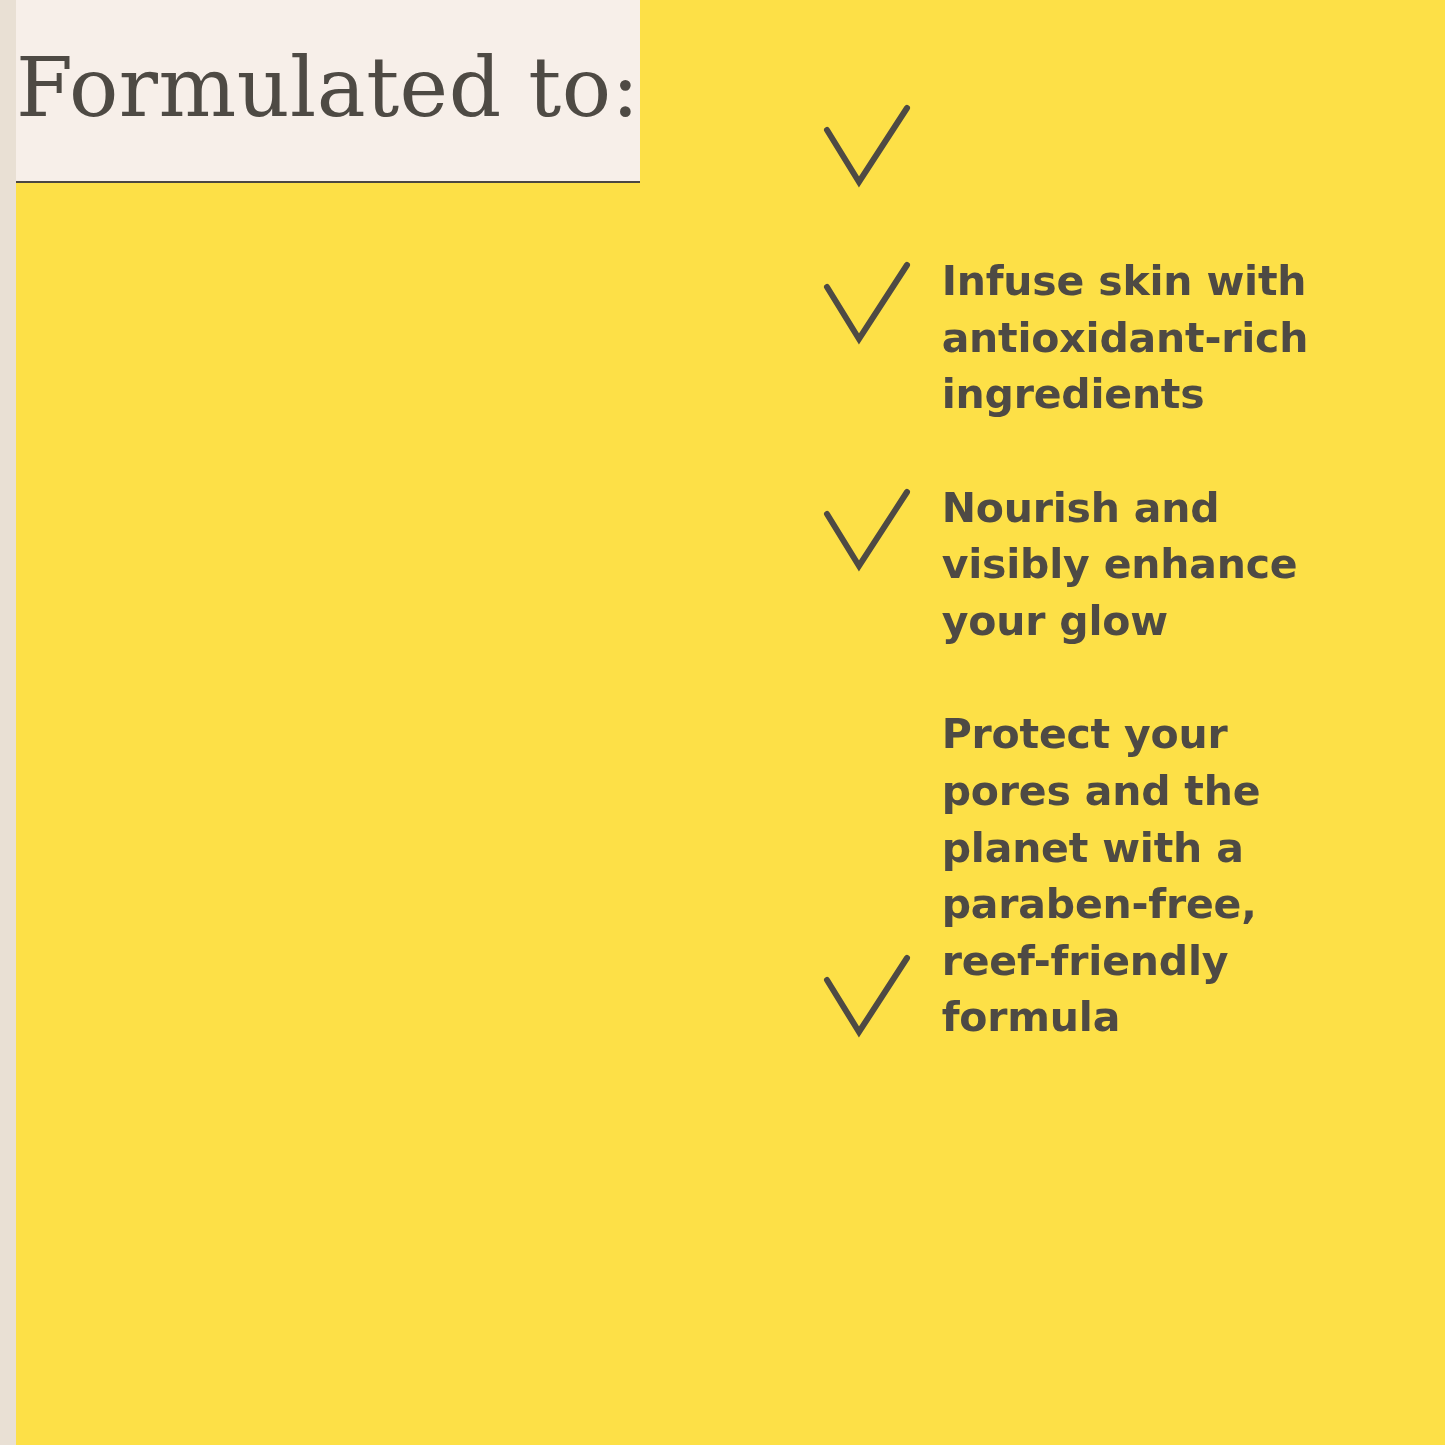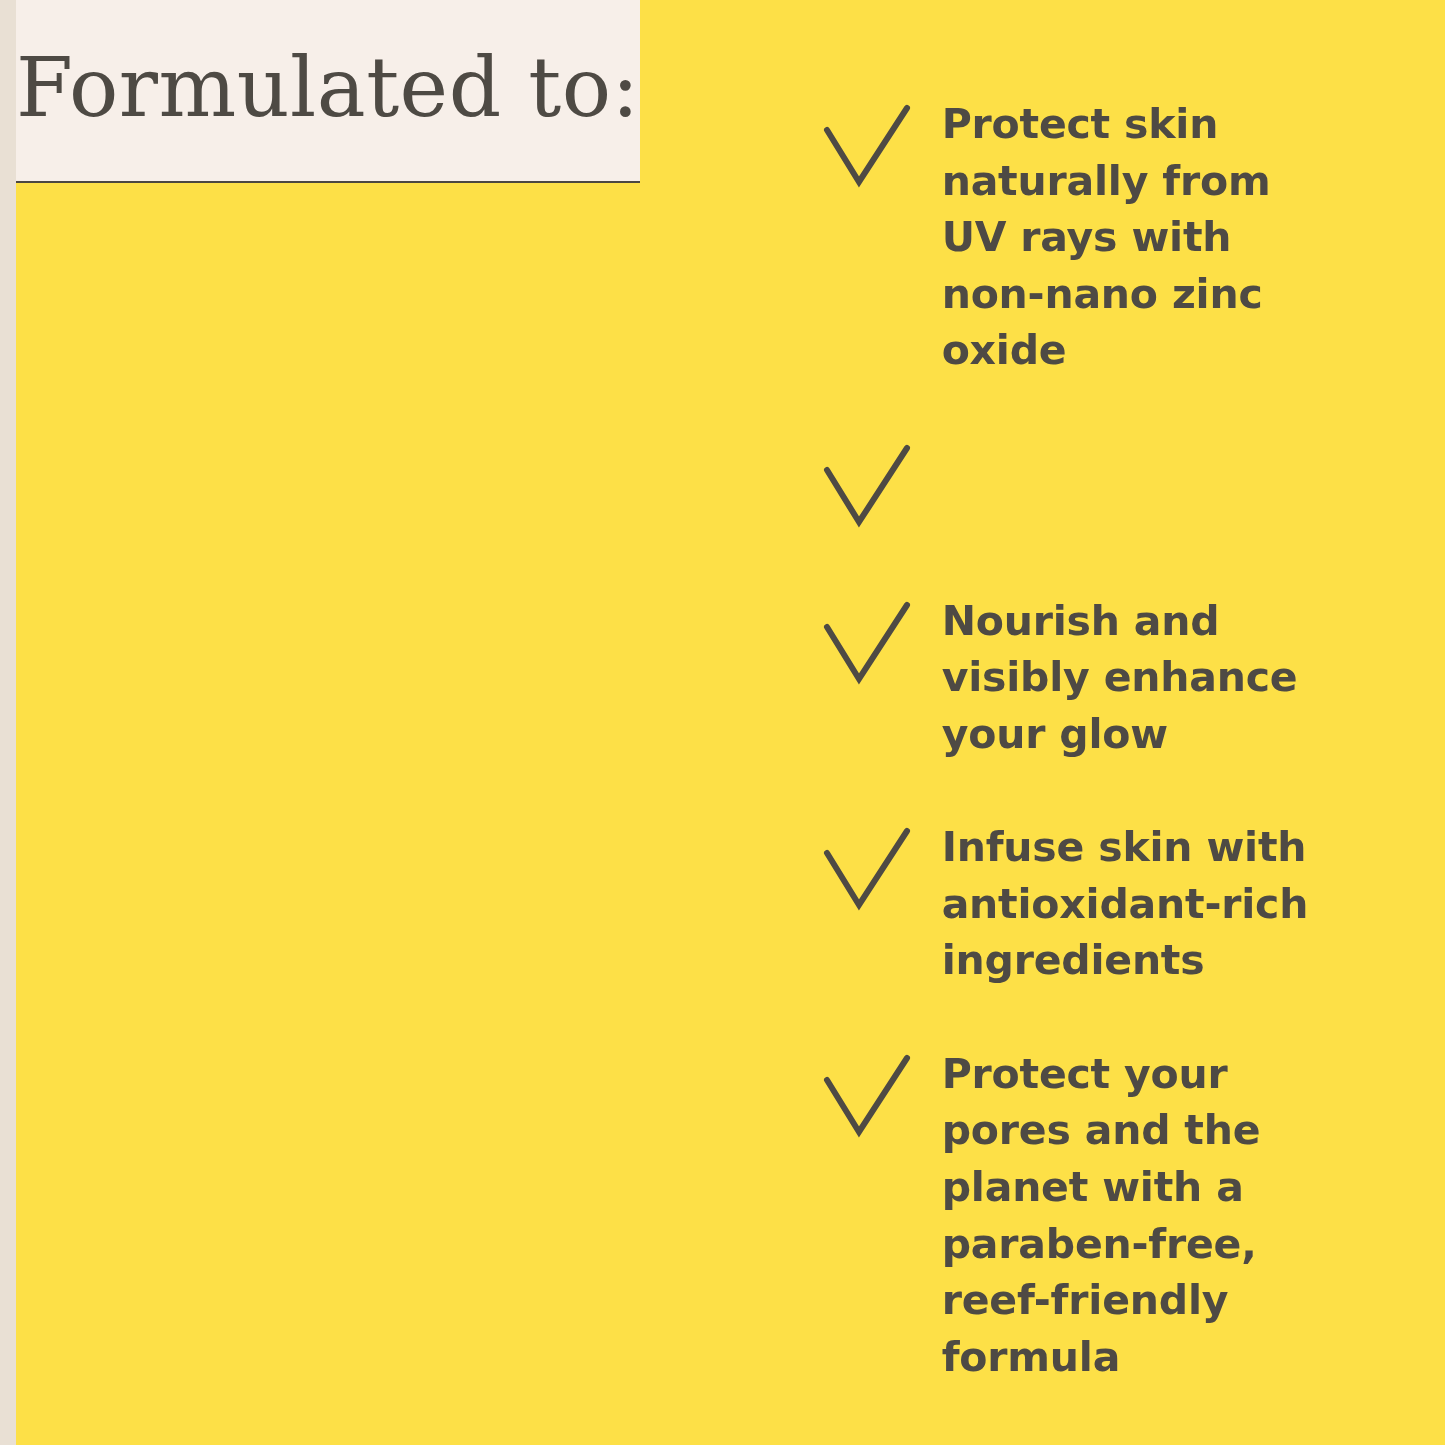--- a/index.html
+++ b/index.html
@@ -49,20 +49,21 @@
     flex-direction: column;
   }
   .item {
     display: flex;
     align-items: flex-start;
     margin-bottom: 57px;
     min-height: 96px;
   }
   .item:last-child {
     margin-bottom: 0;
+    align-items: flex-end;
   }
   .check {
     flex: 0 0 150px;
     width: 150px;
     display: flex;
     justify-content: center;
     align-items: flex-start;
     padding-top: 4px;
   }
   .check svg {
@@ -82,53 +83,45 @@
 <body>
 
 <div class="page">
 
   <div class="header">
     <h1 class="header-title">Formulated to:</h1>
   </div>
 
   <div class="list">
 
-    <div class="item">
-      <span class="check">
-        <svg width="96" height="96" viewBox="0 0 96 96">
-          <path d="M8 30 L40 82 L88 8" fill="none" stroke="#4e4a44" stroke-width="6" stroke-linecap="round" stroke-linejoin="miter"></path>
-        </svg>
-      </span>
-      <span class="item-text">Protect skin naturally from UV rays with non-nano zinc oxide</span>
-    </div>
 
     <div class="item">
       <span class="check">
         <svg width="96" height="96" viewBox="0 0 96 96">
           <path d="M8 30 L40 82 L88 8" fill="none" stroke="#4e4a44" stroke-width="6" stroke-linecap="round" stroke-linejoin="miter"></path>
         </svg>
       </span>
     </div>
 
     <div class="item">
       <span class="check">
         <svg width="96" height="96" viewBox="0 0 96 96">
           <path d="M8 30 L40 82 L88 8" fill="none" stroke="#4e4a44" stroke-width="6" stroke-linecap="round" stroke-linejoin="miter"></path>
         </svg>
       </span>
-      <span class="item-text">Nourish and visibly enhance your glow</span>
+      <span class="item-text">Infuse skin with antioxidant-rich ingredients</span>
     </div>
 
     <div class="item">
       <span class="check">
         <svg width="96" height="96" viewBox="0 0 96 96">
           <path d="M8 30 L40 82 L88 8" fill="none" stroke="#4e4a44" stroke-width="6" stroke-linecap="round" stroke-linejoin="miter"></path>
         </svg>
       </span>
-      <span class="item-text">Infuse skin with antioxidant-rich ingredients</span>
+      <span class="item-text">Nourish and visibly enhance your glow</span>
     </div>
 
 
     <div class="item">
       <span class="check">
         <svg width="96" height="96" viewBox="0 0 96 96">
           <path d="M8 30 L40 82 L88 8" fill="none" stroke="#4e4a44" stroke-width="6" stroke-linecap="round" stroke-linejoin="miter"></path>
         </svg>
       </span>
       <span class="item-text">Protect your pores and the planet with a paraben-free, reef-friendly formula</span>

